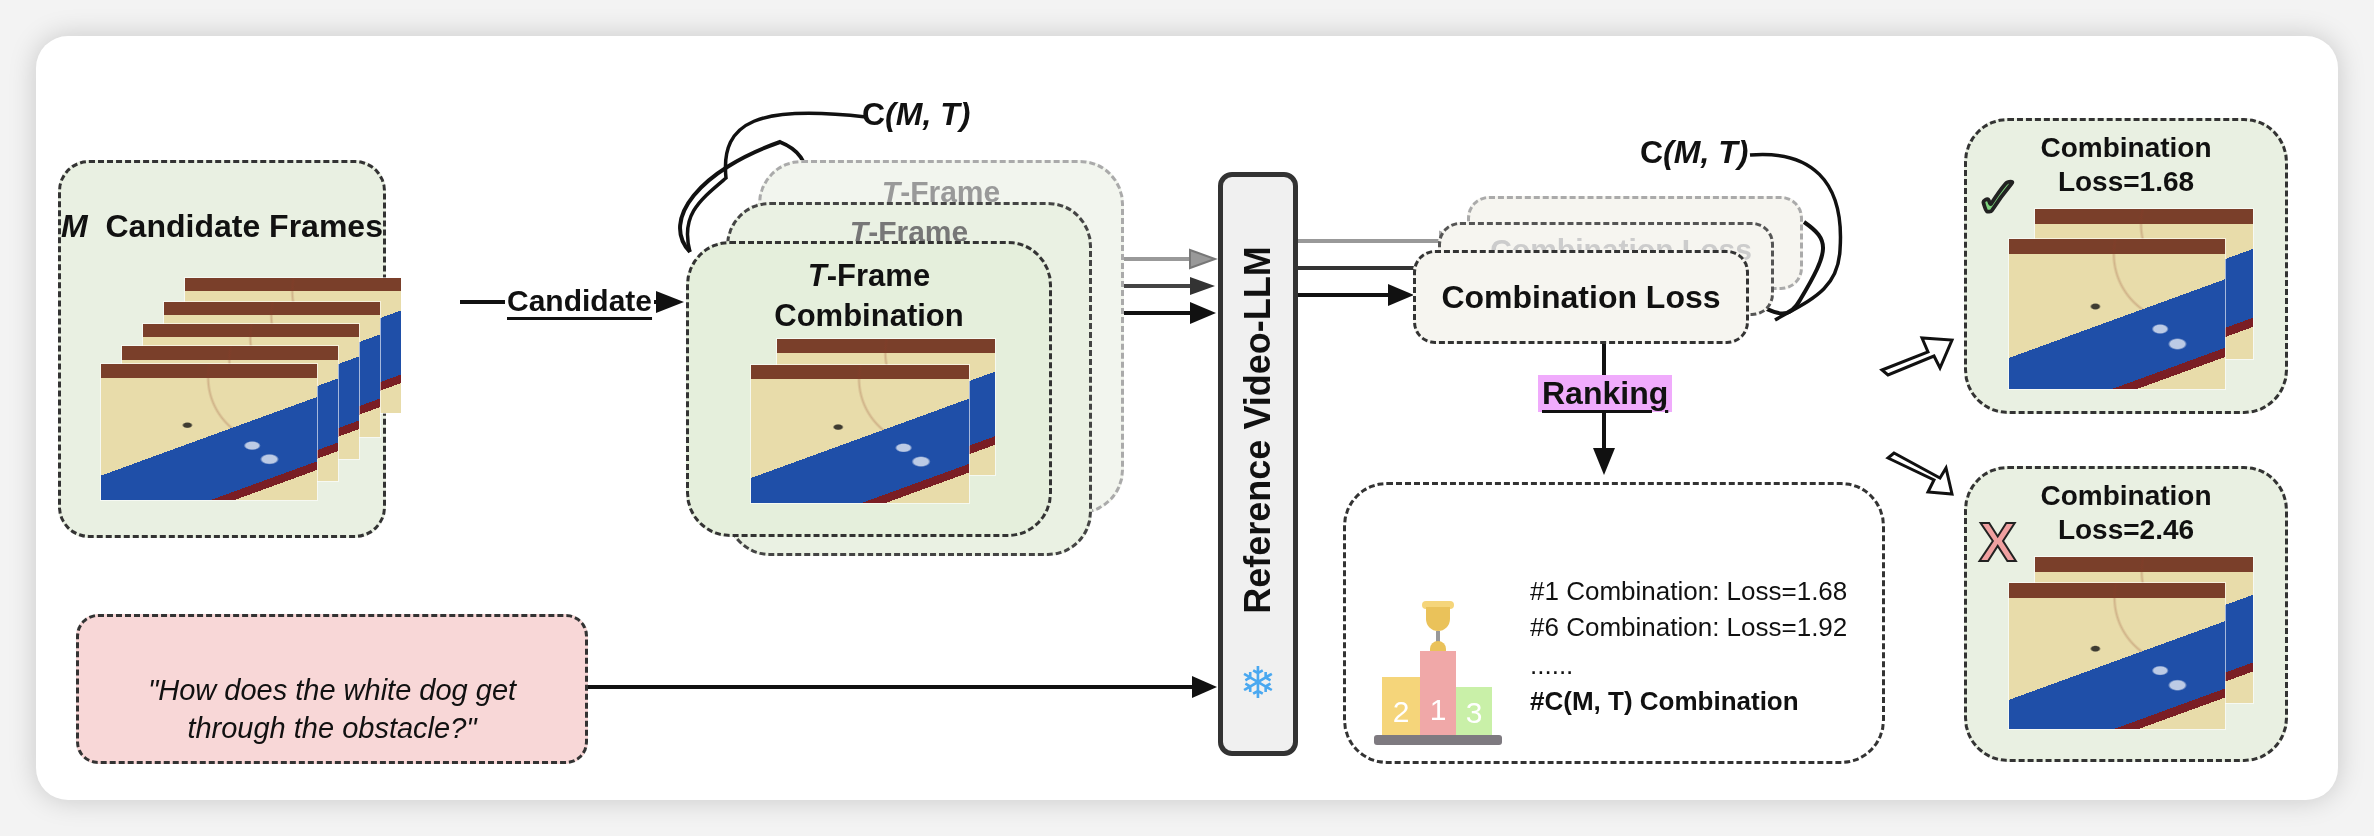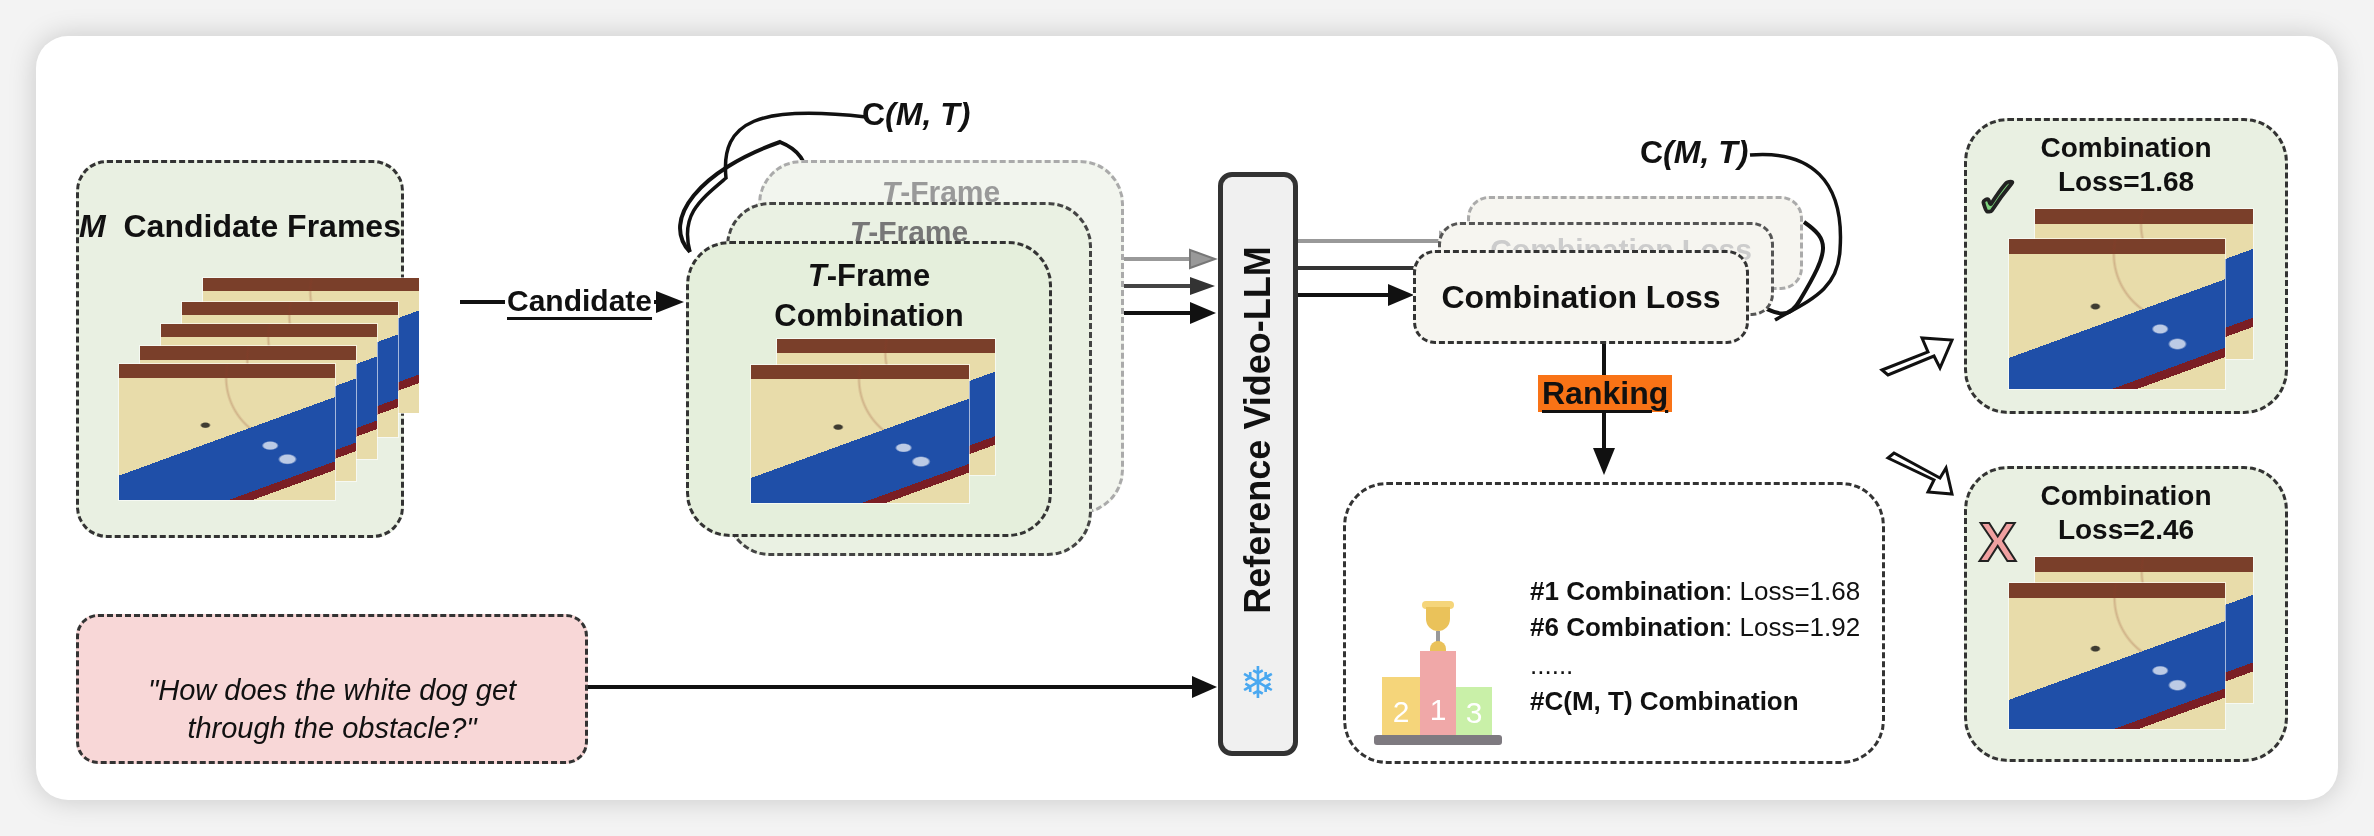--- a/index.html
+++ b/index.html
@@ -27,21 +27,21 @@
                   radial-gradient(ellipse at 78% 70%, rgba(255,255,255,0.7) 0 3%, transparent 4%),
                   radial-gradient(ellipse at 40% 45%, rgba(20,20,20,0.8) 0 2%, transparent 3%); }
   .arrow-label { font-weight:bold; text-decoration:underline; text-decoration-thickness:3px; text-underline-offset:6px; font-size:30px; color:#111; }
   svg { position:absolute; left:0; top:0; overflow:visible; }
   .llm { position:absolute; left:1218px; top:172px; width:80px; height:584px; background:#f0f0f0;
          border:5px solid #333; border-radius:14px; box-sizing:border-box; }
   .llm-label { position:absolute; left:50%; top:44%; transform:translate(-50%,-50%) rotate(-90deg);
          white-space:nowrap; font-weight:bold; font-size:36px; color:#111; }
   .snow { position:absolute; left:50%; top:88%; transform:translate(-50%,-50%); font-size:44px; color:#4aa8f0; }
   .rank-line { font-size:26px; color:#111; line-height:36px; white-space:nowrap; }
-  .rank-line b { font-weight:bold; }
+  .rank-line b { font-weight:normal; }
 </style>
 </head>
 <body>
 
 <div class="card"></div>
 
 <svg width="2374" height="836">
   <defs>
     <marker id="ah" markerWidth="10" markerHeight="10" refX="9" refY="5" orient="auto" markerUnits="userSpaceOnUse" viewBox="0 0 10 10">
       <path d="M0,0 L10,5 L0,10 z" fill="#111"></path>
@@ -73,21 +73,21 @@
   <path d="M1750,155 C1810,150 1845,180 1840,250 C1838,290 1810,300 1775,320" fill="none" stroke="#111" stroke-width="3.5"></path>
   <path d="M1804,222 C1830,240 1830,250 1800,300 C1790,318 1780,318 1750,300" fill="none" stroke="#111" stroke-width="4"></path>
 
   <line x1="1604" y1="344" x2="1604" y2="455" stroke="#111" stroke-width="4"></line>
   <path d="M1593,448 L1604,475 L1615,448 z" fill="#111"></path>
 
   <path d="M1882,370 L1928,352 L1922,338 L1952,340 L1940,368 L1934,356 L1888,375 z" fill="#fff" stroke="#111" stroke-width="3"></path>
   <path d="M1888,458 L1934,480 L1928,492 L1952,494 L1946,468 L1940,478 L1894,453 z" fill="#fff" stroke="#111" stroke-width="3"></path>
 </svg>
 
-<div class="box green" style="left:76px;top:160px;width:328px;height:378px;border-radius:31px;">
+<div class="box green" style="left:58px;top:160px;width:328px;height:378px;border-radius:31px;">
   <div class="title abs" style="left:0;right:0;top:45px;font-size:32px;">
     <i>M</i>&nbsp;
     <span>Candidate Frames</span>
   </div>
   <div class="frame court" style="left:124px;top:115px;width:216px;height:135px;"></div>
   <div class="frame court" style="left:103px;top:139px;width:216px;height:135px;"></div>
   <div class="frame court" style="left:82px;top:161px;width:216px;height:135px;"></div>
   <div class="frame court" style="left:61px;top:183px;width:216px;height:135px;"></div>
   <div class="frame court" style="left:40px;top:201px;width:216px;height:136px;"></div>
 </div>
@@ -131,21 +131,21 @@
   <div class="title abs" style="left:30px;right:0;top:8px;font-size:30px;color:#ccc;">Combination Loss</div>
 </div>
 <div class="box cream" style="left:1413px;top:250px;width:336px;height:94px;">
   <div class="title abs" style="left:0;right:0;top:26px;font-size:32px;">Combination Loss</div>
 </div>
 
 <div class="abs title" style="left:1640px;top:134px;font-size:32px;">
   <span>C</span><i>(M, T)</i>
 </div>
 
-<div class="abs arrow-label" style="left:1538px;top:375px;background:#f97316;padding:0 4px;font-size:32px;">Ranking</div>
+<div class="abs arrow-label" style="left:1538px;top:375px;background:#f0abfc;padding:0 4px;font-size:32px;">Ranking</div>
 
 <div class="box white" style="left:1343px;top:482px;width:542px;height:282px;">
 
   <div class="abs" style="left:28px;top:110px;width:134px;height:140px;">
     <div class="abs" style="left:48px;top:6px;width:32px;height:8px;background:#f5d57a;border-radius:4px;"></div>
     <div class="abs" style="left:52px;top:12px;width:24px;height:24px;background:#eac25a;border-radius:0 0 12px 12px;"></div>
     <div class="abs" style="left:62px;top:36px;width:4px;height:12px;background:#999;"></div>
     <div class="abs" style="left:56px;top:46px;width:16px;height:10px;background:#eac25a;border-radius:8px 8px 0 0;"></div>
     <div class="abs" style="left:8px;top:82px;width:38px;height:60px;background:#f5d57a;color:#fff;font-size:30px;text-align:center;line-height:70px;">2</div>
     <div class="abs" style="left:46px;top:56px;width:36px;height:86px;background:#f0a8a8;color:#fff;font-size:30px;text-align:center;line-height:118px;">1</div>

